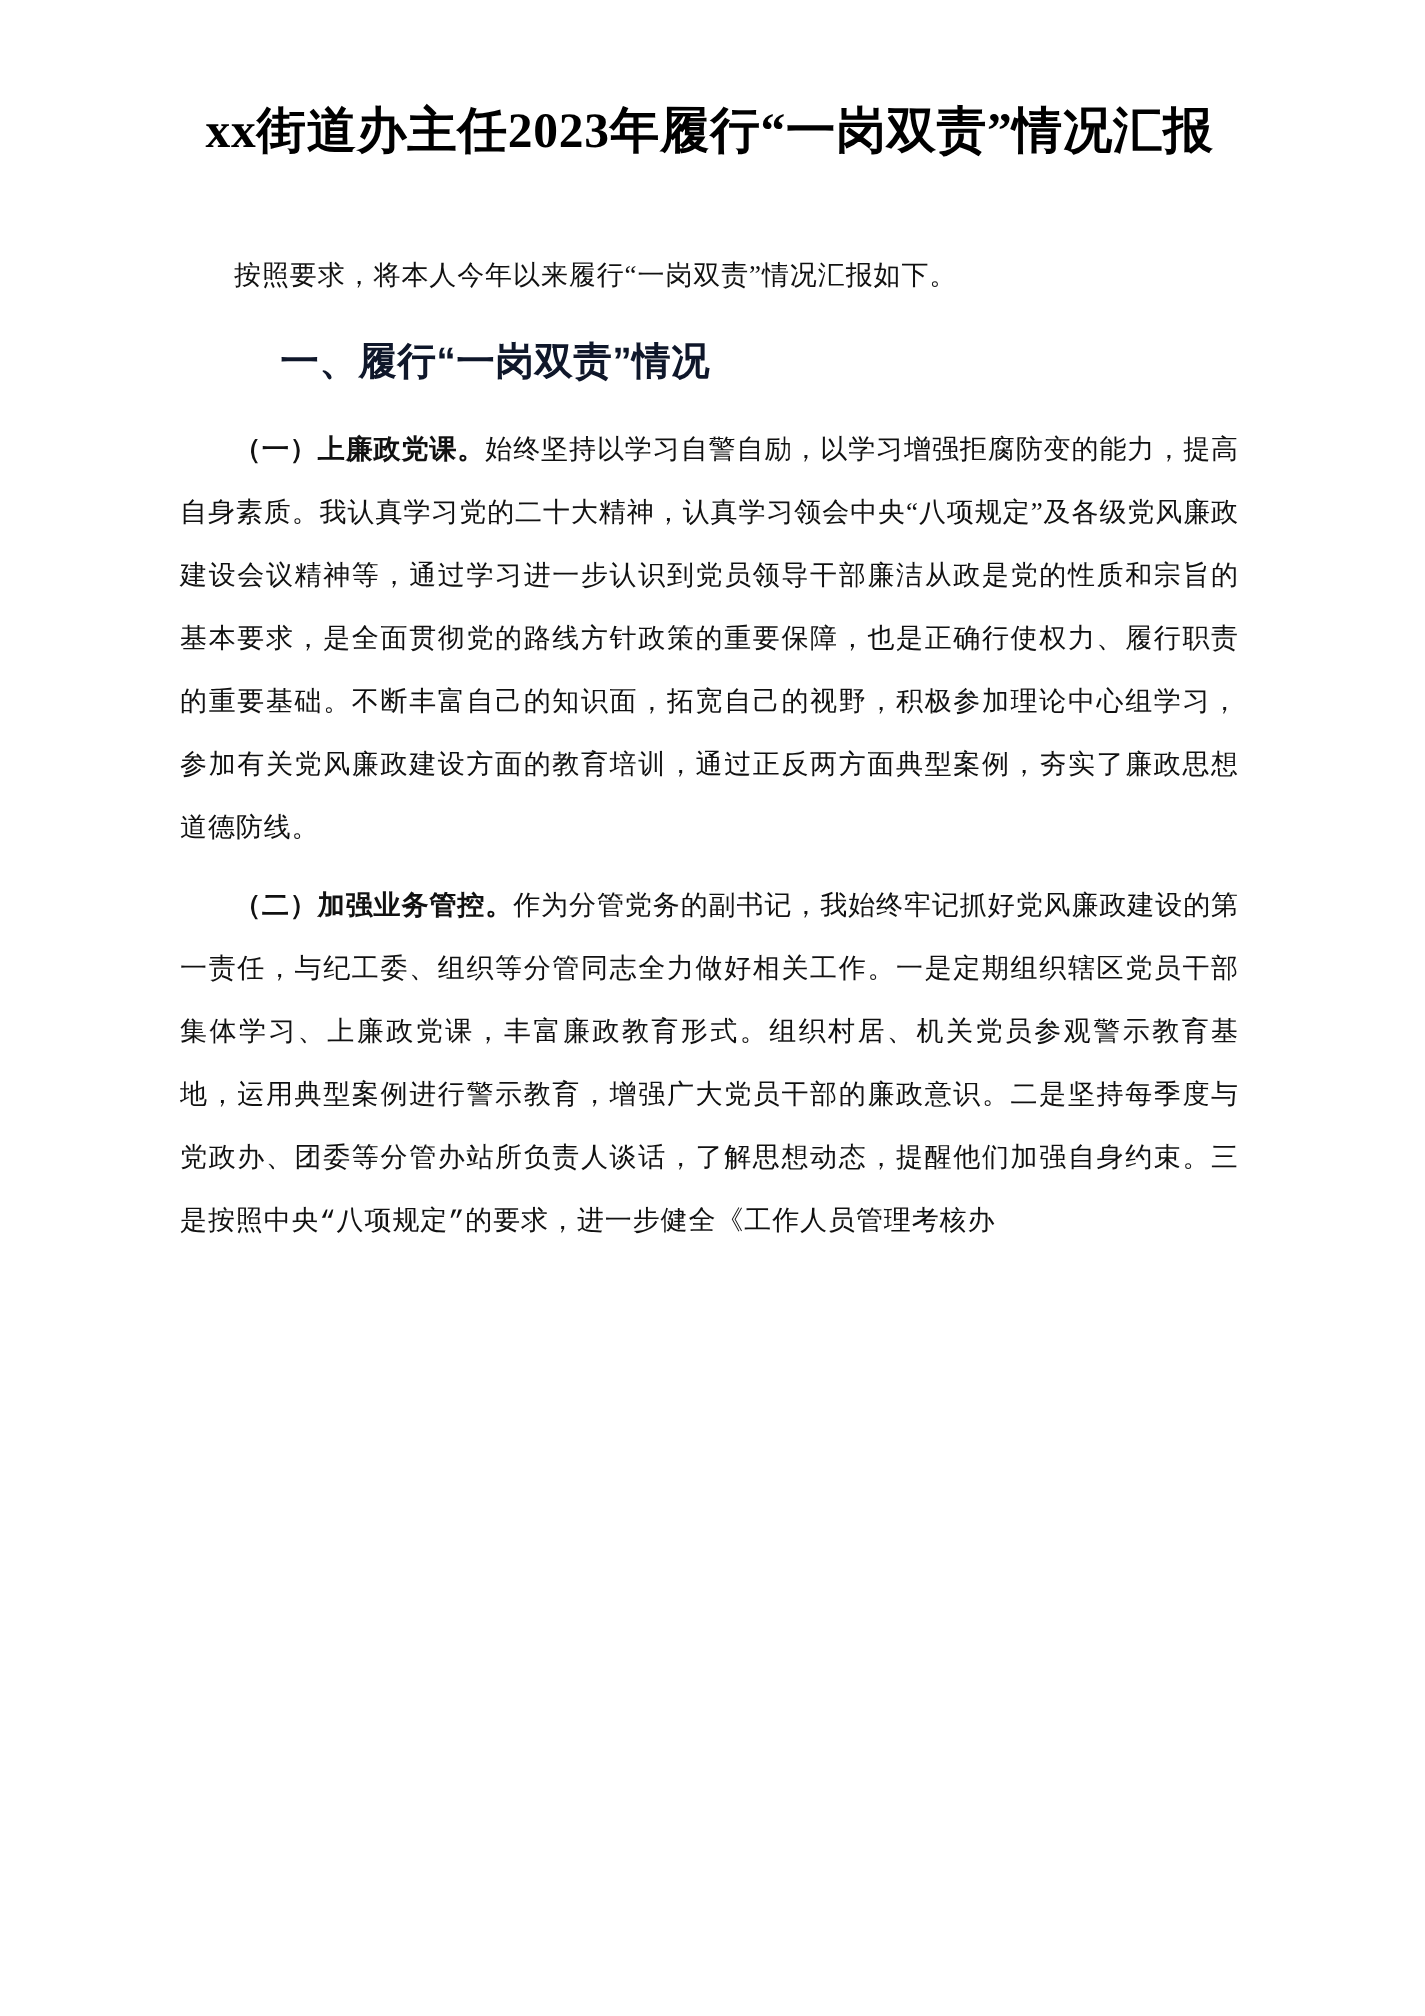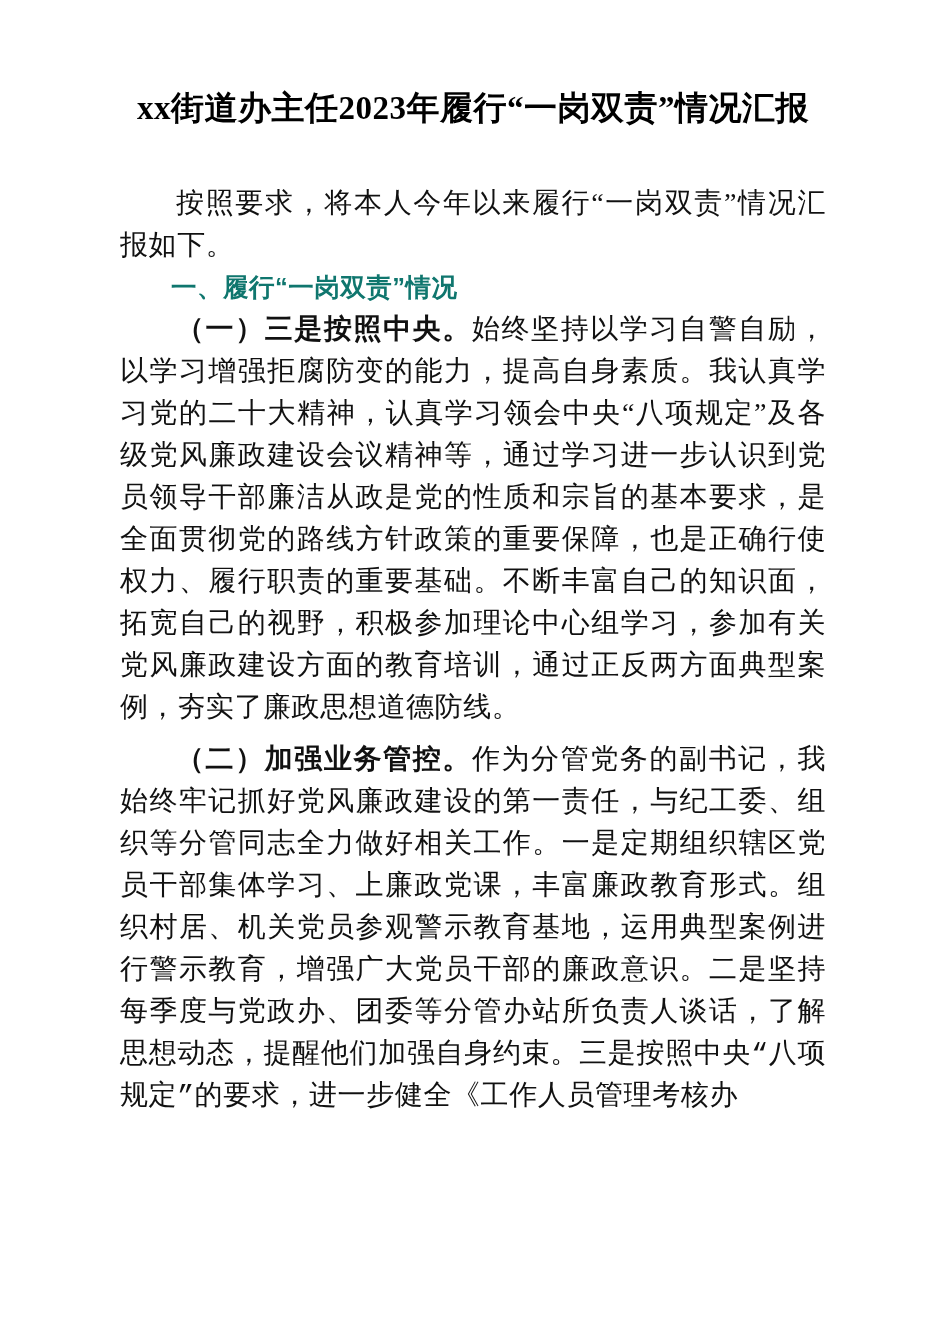--- a/index.html
+++ b/index.html
@@ -28,28 +28,28 @@
 
   
   .doc-title {
     font-family: "Liberation Serif", "DejaVu Serif", serif;
     font-weight: bold;
     font-size: 33px;
     line-height: 44px;
     color: #000000;
     text-align: center;
     margin: 0;
-    padding-top: 86px;
+    padding-top: 66px;
     letter-spacing: 0.5px;
   }
 
   
   .para {
     font-family: "Liberation Serif", "DejaVu Serif", serif;
-    font-size: 28px;
+    font-size: 18px;
     line-height: 42px;
     color: #111111;
     text-align: justify;
     text-justify: inter-ideograph;
     margin: 0;
     text-indent: 2em;
     letter-spacing: 0.6px;
   }
 
   .para.first-body {
@@ -60,22 +60,22 @@
     margin-top: 12px;
     font-family: Liberation Mono, monospace;
   }
 
   
   .heading-1 {
     font-family: "Liberation Sans", "DejaVu Sans", sans-serif;
     font-weight: bold;
     font-size: 25.5px;
     line-height: 42px;
-    color: #0f766e;
-    margin: 0;
+    color: #0f172a;
+    margin: 16px;
     text-indent: 2em;
     letter-spacing: 0.5px;
   }
 
   
   .lead {
     font-weight: bold;
   }
 
   .spacer-bottom {
@@ -87,19 +87,19 @@
 
 <div class="page">
   <div class="content">
 
     <h1 class="doc-title">xx街道办主任2023年履行“一岗双责”情况汇报</h1>
 
     <p class="para first-body">按照要求，将本人今年以来履行“一岗双责”情况汇报如下。</p>
 
     <p class="heading-1">一、履行“一岗双责”情况</p>
 
-    <p class="para"><span class="lead">（一）三是按照中央。</span><span>始终坚持以学习自警自励，以学习增强拒腐防变的能力，提高自身素质。我认真学习党的二十大精神，认真学习领会中央“八项规定”及各级党风廉政建设会议精神等，通过学习进一步认识到党员领导干部廉洁从政是党的性质和宗旨的基本要求，是全面贯彻党的路线方针政策的重要保障，也是正确行使权力、履行职责的重要基础。不断丰富自己的知识面，拓宽自己的视野，积极参加理论中心组学习，参加有关党风廉政建设方面的教育培训，通过正反两方面典型案例，夯实了廉政思想道德防线。</span></p>
+    <p class="para"><span class="lead">（一）上廉政党课。</span><span>始终坚持以学习自警自励，以学习增强拒腐防变的能力，提高自身素质。我认真学习党的二十大精神，认真学习领会中央“八项规定”及各级党风廉政建设会议精神等，通过学习进一步认识到党员领导干部廉洁从政是党的性质和宗旨的基本要求，是全面贯彻党的路线方针政策的重要保障，也是正确行使权力、履行职责的重要基础。不断丰富自己的知识面，拓宽自己的视野，积极参加理论中心组学习，参加有关党风廉政建设方面的教育培训，通过正反两方面典型案例，夯实了廉政思想道德防线。</span></p>
 
     <p class="para spaced"><span class="lead">（二）加强业务管控。</span><span>作为分管党务的副书记，我始终牢记抓好党风廉政建设的第一责任，与纪工委、组织等分管同志全力做好相关工作。一是定期组织辖区党员干部集体学习、上廉政党课，丰富廉政教育形式。组织村居、机关党员参观警示教育基地，运用典型案例进行警示教育，增强广大党员干部的廉政意识。二是坚持每季度与党政办、团委等分管办站所负责人谈话，了解思想动态，提醒他们加强自身约束。三是按照中央“八项规定”的要求，进一步健全《工作人员管理考核办</span></p>
 
     <div class="spacer-bottom"></div>
   </div>
 </div>
 
 </body></html>

